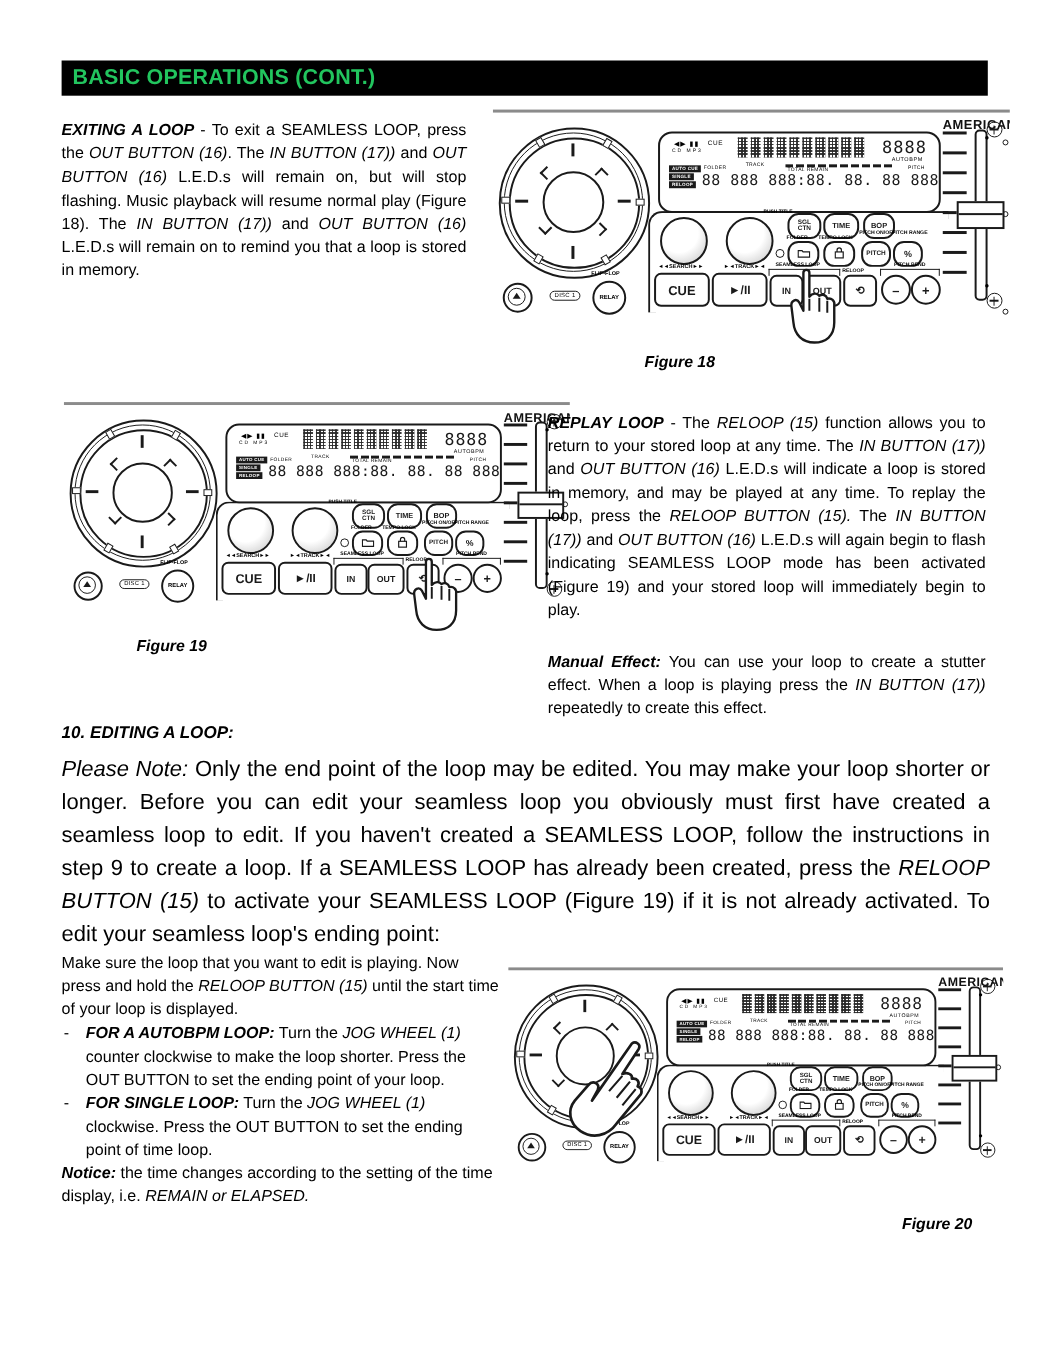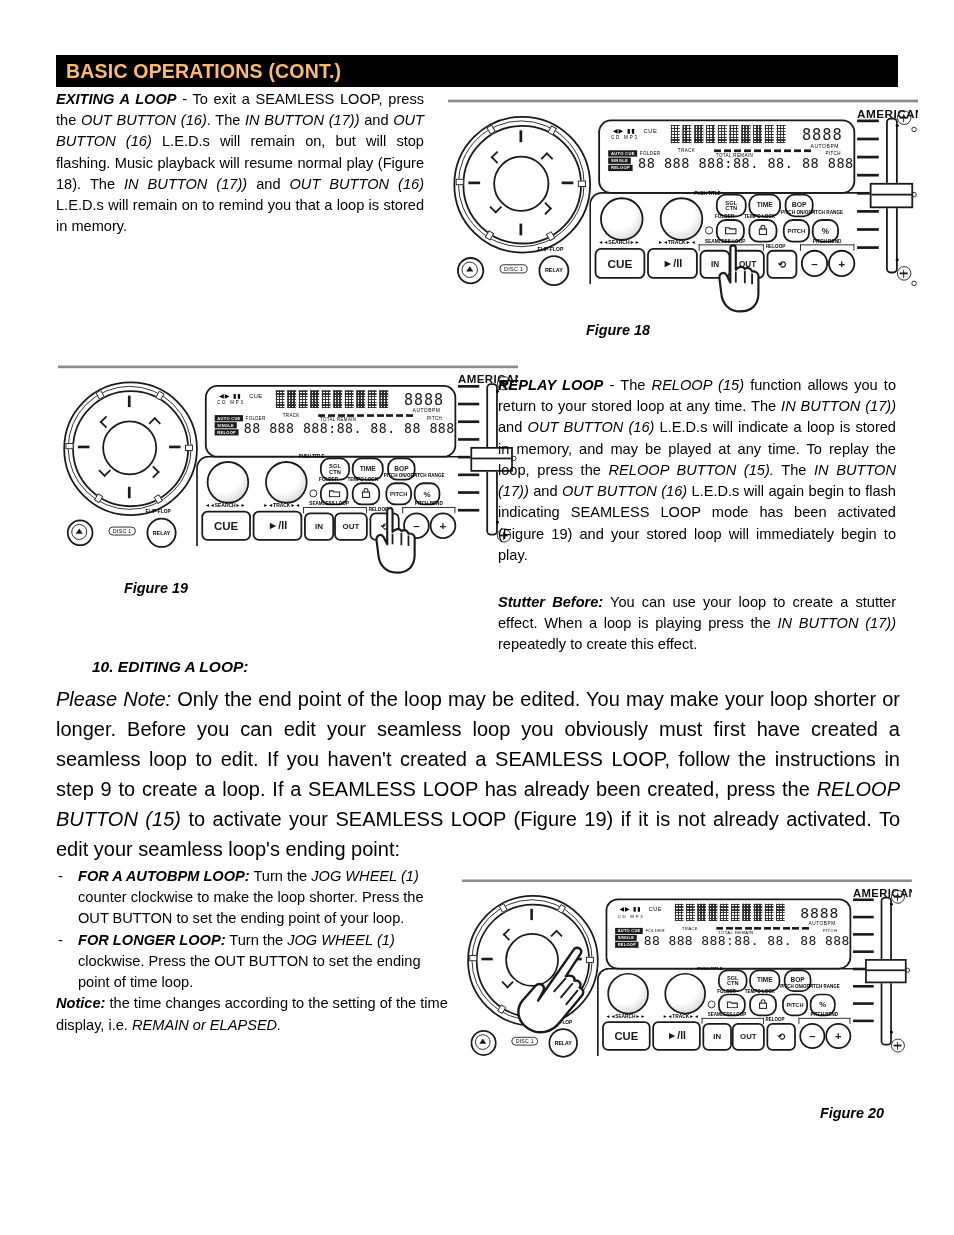--- a/index.html
+++ b/index.html
@@ -13,39 +13,39 @@
   }
   .page{position:relative;width:954px;height:1235px;}
 
   
   .header-bar{
     position:absolute;left:56px;top:55px;width:842px;height:32px;
     background:#000;
   }
   .header-bar .title{
     position:absolute;left:10px;top:50%;transform:translateY(-50%);
-    color:#fdba74;font-weight:bold;font-size:19.5px;letter-spacing:.2px;
+    color:#22c55e;font-weight:bold;font-size:19.5px;letter-spacing:.2px;
   }
 
   
   .para{
     font-size:14.6px;line-height:1.455;
     text-align:justify;
     -webkit-hyphens:none;hyphens:none;
   }
   .i{font-style:italic;}
   .bi{font-weight:bold;font-style:italic;}
 
-  #exiting-para{position:absolute;left:56px;top:89px;width:368px;}
+  #exiting-para{position:absolute;left:56px;top:109px;width:368px;}
   #replay-para{position:absolute;left:498px;top:375px;width:398px;}
   #stutter-para{position:absolute;left:498px;top:592px;width:398px;}
 
   #editing-heading{
     position:absolute;left:56px;top:658px;width:850px;
-    font-size:15.5px;font-weight:bold;font-style:italic;margin-left:36px;
+    font-size:15.5px;font-weight:bold;font-style:italic;
   }
   #editing-note{
     position:absolute;left:56px;top:684px;width:844px;
     font-size:20px;line-height:1.5;text-align:justify;
   }
 
   #edit-steps{position:absolute;left:56px;top:866px;width:400px;
     font-size:14.6px;line-height:1.455;}
   #edit-steps .lead{margin:0 0 0 0;}
   ul.dashlist{list-style:none;margin:0;padding:0;}
@@ -586,35 +586,38 @@
       </div>
     </div>
   </div>
   <div class="figcap" id="fig19-cap">Figure 19</div>
 
   <div class="para" id="replay-para">
     <span class="bi">REPLAY LOOP</span><span> - </span><span>The </span><span class="i">RELOOP (15)</span><span> function allows you to return to your stored loop at any time. The </span><span class="i">IN BUTTON (17))</span><span> and </span><span class="i">OUT BUTTON (16)</span><span> L.E.D.s will indicate a loop is stored in memory, and may be played at any time. To replay the loop, press the </span><span class="i">RELOOP BUTTON (15).</span><span> The </span><span class="i">IN BUTTON (17))</span><span> and </span><span class="i">OUT BUTTON (16)</span><span> L.E.D.s will again begin to flash indicating SEAMLESS LOOP mode has been activated (Figure 19) and your stored loop will immediately begin to play.</span>
   </div>
 
   <div class="para" id="stutter-para">
-    <span class="bi">Stutter Before:</span><span> You can use your loop to create a stutter effect. When a loop is playing press the </span><span class="i">IN BUTTON (17))</span><span> repeatedly to create this effect.</span>
+    <span class="bi">Manual Effect:</span><span> You can use your loop to create a stutter effect. When a loop is playing press the </span><span class="i">IN BUTTON (17))</span><span> repeatedly to create this effect.</span>
   </div>
 
   <div id="editing-heading">10.  EDITING A LOOP:</div>
   <div id="editing-note">
     <span class="i">Please Note:</span><span> Only the end point of the loop may be edited. You may make your loop shorter or longer. Before you can edit your seamless loop you obviously must first have created a seamless loop to edit. If you haven't created a SEAMLESS LOOP, follow the instructions in step 9 to create a loop. If a SEAMLESS LOOP has already been created, press the </span><span class="i">RELOOP BUTTON (15)</span><span> to activate your SEAMLESS LOOP (Figure 19) if it is not already activated. To edit your seamless loop's ending point:</span>
   </div>
 
   <div id="edit-steps">
+    <div class="lead">
+      <span>Make sure the loop that you want to edit is playing. Now press and hold the </span><span class="i">RELOOP BUTTON (15)</span><span> until the start time of your loop is displayed.</span>
+    </div>
     <ul class="dashlist">
       <li>
         <span class="dash">-</span><span class="bi">FOR A AUTOBPM LOOP:</span><span> Turn the </span><span class="i">JOG WHEEL (1)</span><span> counter clockwise to make the loop shorter. Press the OUT BUTTON to set the ending point of your loop.</span>
       </li>
       <li>
-        <span class="dash">-</span><span class="bi">FOR LONGER LOOP:</span><span> Turn the </span><span class="i">JOG WHEEL (1)</span><span> clockwise. Press the OUT BUTTON to set the ending point of time loop.</span>
+        <span class="dash">-</span><span class="bi">FOR SINGLE LOOP:</span><span> Turn the </span><span class="i">JOG WHEEL (1)</span><span> clockwise. Press the OUT BUTTON to set the ending point of time loop.</span>
       </li>
     </ul>
     <div id="edit-notice">
       <span class="bi">Notice:</span><span> the time changes according to the setting of the time display, i.e. </span><span class="i">REMAIN or ELAPSED.</span>
     </div>
   </div>
 
   <div class="fig-wrap" id="fig20">
     <div class="deck" style="transform:scale(0.865);">
       <div class="topline"></div>

